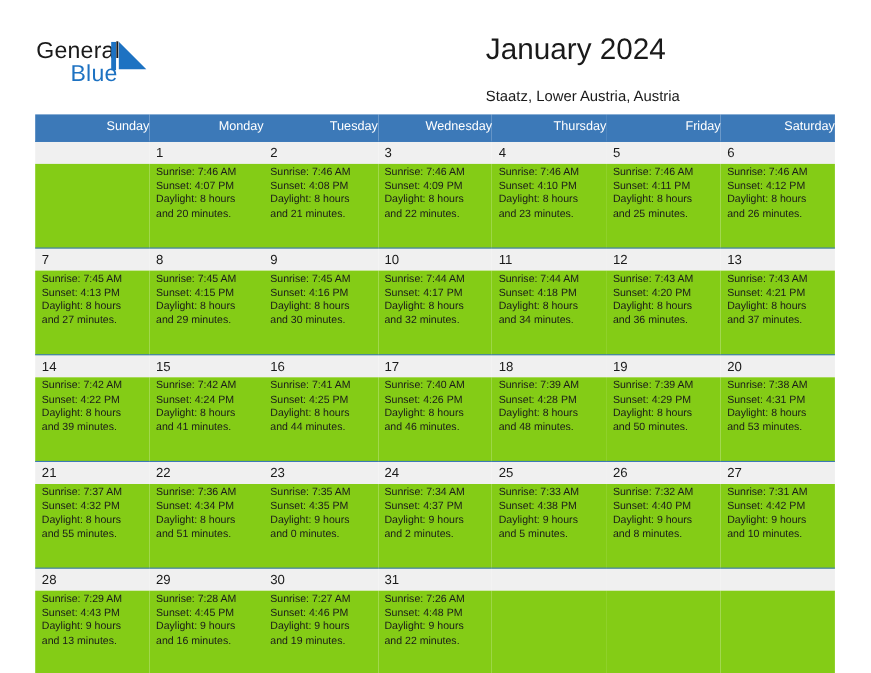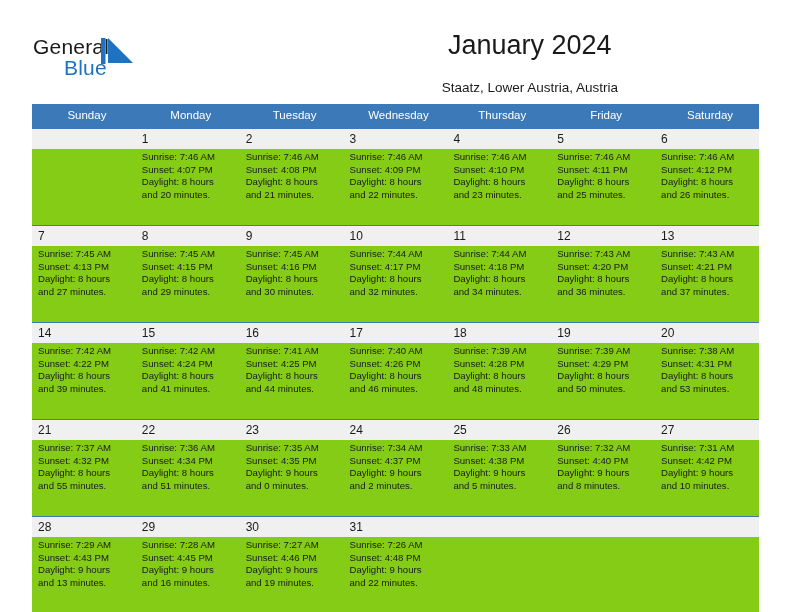--- a/index.html
+++ b/index.html
@@ -64,21 +64,21 @@
     top: 2px;
     width: 36px;
     height: 26px;
   }
 
   
   .title-block {
     position: absolute;
     right: 34px;
     top: 30px;
-    text-align: center;
+    text-align: left;
   }
   .month-title {
     font-size: 27px;
     color: #1a1a1a;
     line-height: 1.15;
     white-space: nowrap;
   }
   .location-title {
     font-size: 13.5px;
     color: #1a1a1a;
@@ -100,21 +100,21 @@
     border-collapse: collapse;
     table-layout: fixed;
   }
   table.cal col { width: 103.85px; }
 
   thead th {
     background: #3c79b8;
     color: #ffffff;
     font-size: 11.5px;
     font-weight: normal;
-    text-align: center;
+    text-align: right;
     padding: 5px 0 6px 6px;
     height: 12px;
     line-height: 13px;
   }
 
   tr.daynum-row td {
     background: #f0f0f0;
     border-top: 1.6px solid #3c79b8;
     font-size: 12px;
     color: #1a1a1a;

